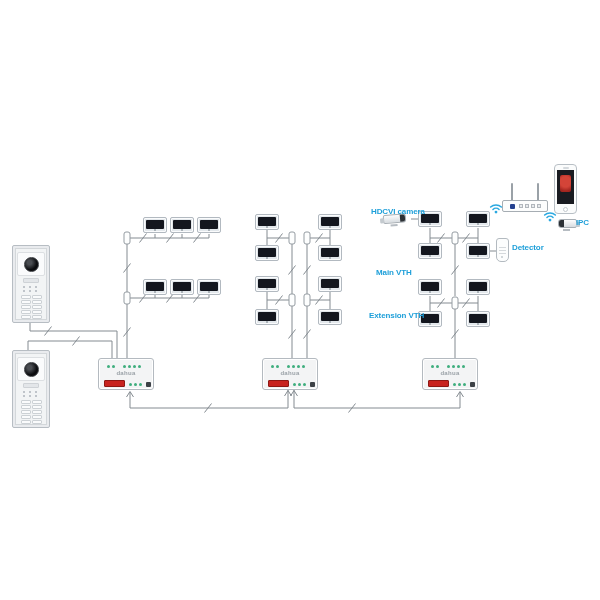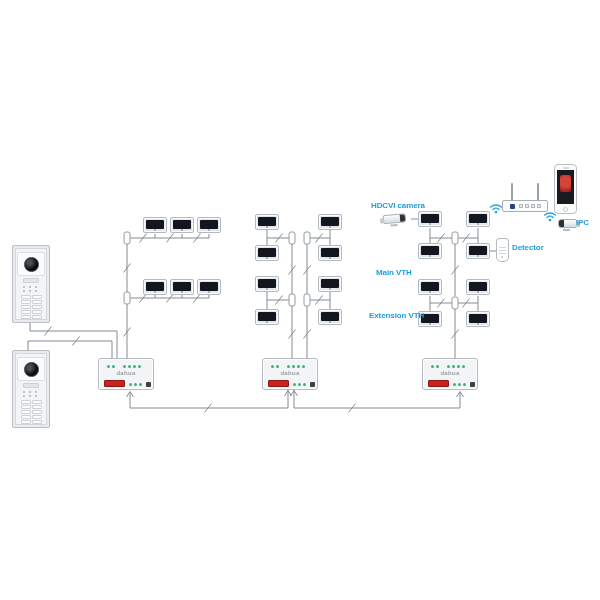--- a/index.html
+++ b/index.html
@@ -376,19 +376,19 @@
     <div class="foot"></div>
   </div>
 
   <div class="detector">
     <i class="v1"></i>
       <i class="v2"></i>
       <i class="v3"></i>
       <div class="led"></div>
   </div>
 
-  <div class="lbl" style="left:371px;top:201px">HDCVI camera</div>
+  <div class="lbl" style="left:371px;top:207px">HDCVI camera</div>
   <div class="lbl" style="left:576px;top:218px">IPC</div>
   <div class="lbl" style="left:512px;top:243px">Detector</div>
   <div class="lbl" style="left:376px;top:268px">Main VTH</div>
   <div class="lbl" style="left:369px;top:311px">Extension VTH</div>
 
 </div>
 
 </body></html>

